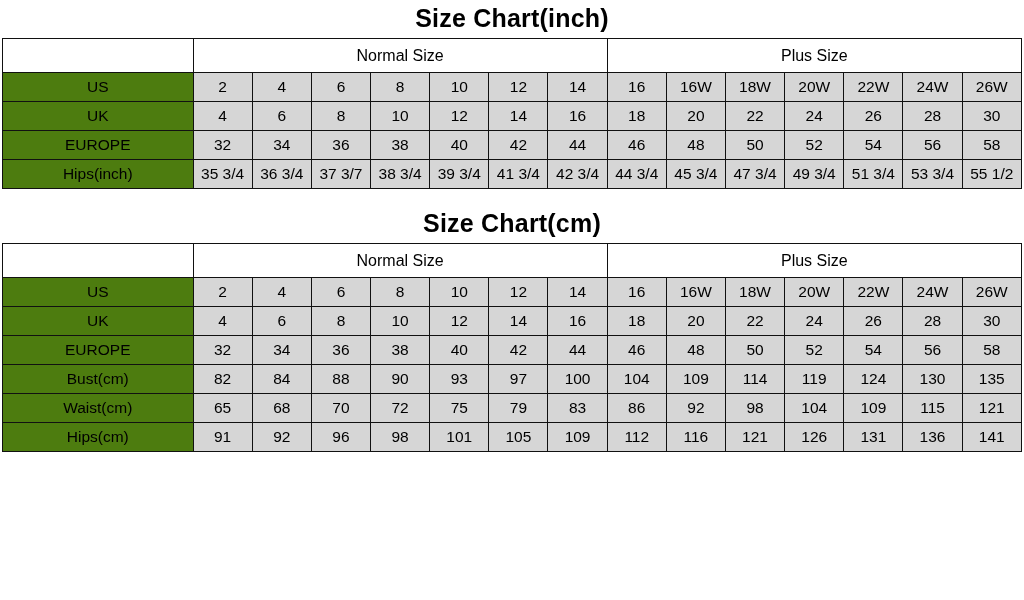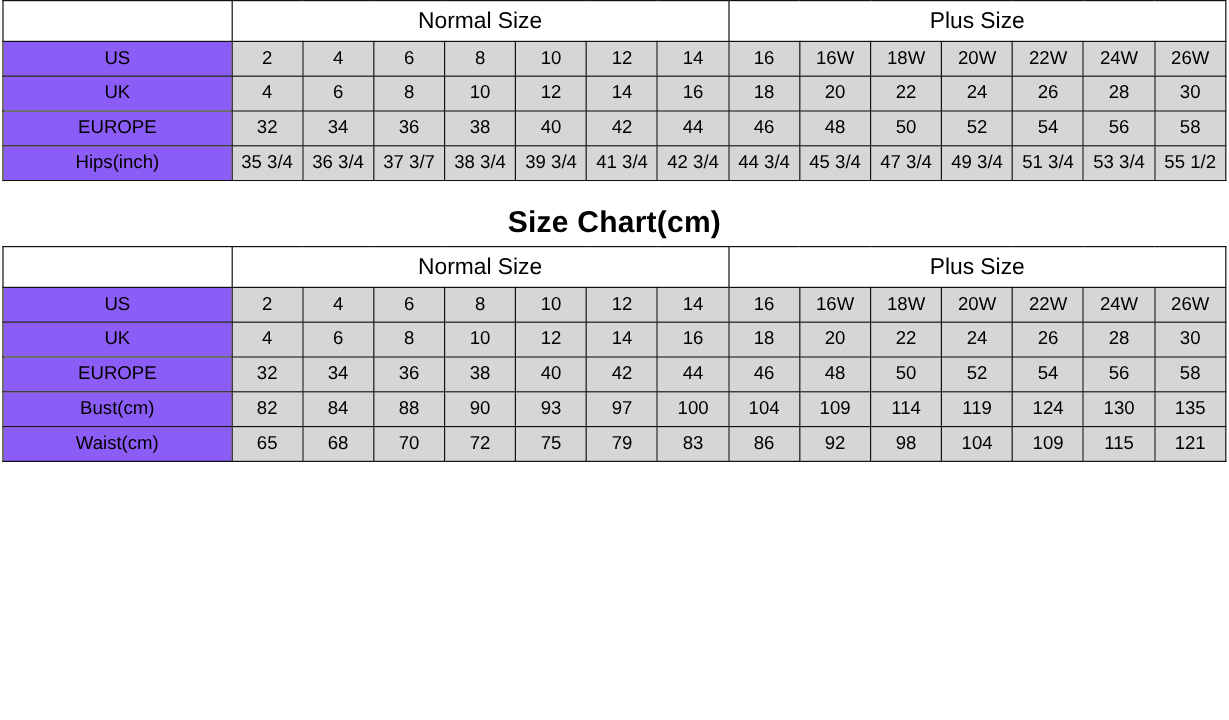--- a/index.html
+++ b/index.html
@@ -40,27 +40,27 @@
     vertical-align: middle;
     font-size: 15.5px;
     font-weight: normal;
     padding: 2px 1px;
     height: 29px;
     box-sizing: border-box;
     white-space: nowrap;
     overflow: hidden;
   }
   table.size-table th.group-head {
-    font-size: 19px;
+    font-size: 16px;
     font-weight: normal;
     background: #ffffff;
     height: 34px;
   }
   td.rowlabel, th.rowlabel {
-    background: #8b5cf6;
+    background: #4d7c0f;
     font-weight: normal;
     font-size: 15.5px;
     text-align: center;
   }
   td.datacell {
     background: #d6d6d6;
   }
   .corner-blank {
     background: #ffffff;
   }
@@ -71,20 +71,21 @@
   
   col.label-col { width: 190px; }
   col.n-col { width: 59px; }
   col.p-col { width: 59px; }
 </style>
 </head>
 <body>
 
 <div id="root">
     <div class="chart-block">
+      <div class="chart-title">Size Chart(inch)</div>
       <table class="size-table">
         <colgroup>
           <col class="label-col">
           <col class="n-col">
           <col class="n-col">
           <col class="n-col">
           <col class="n-col">
           <col class="n-col">
           <col class="n-col">
           <col class="n-col">
@@ -282,16 +283,33 @@
             <td class="datacell">79</td>
             <td class="datacell">83</td>
             <td class="datacell">86</td>
             <td class="datacell">92</td>
             <td class="datacell">98</td>
             <td class="datacell">104</td>
             <td class="datacell">109</td>
             <td class="datacell">115</td>
             <td class="datacell">121</td>
           </tr>
+          <tr>
+            <td class="rowlabel">Hips(cm)</td>
+            <td class="datacell">91</td>
+            <td class="datacell">92</td>
+            <td class="datacell">96</td>
+            <td class="datacell">98</td>
+            <td class="datacell">101</td>
+            <td class="datacell">105</td>
+            <td class="datacell">109</td>
+            <td class="datacell">112</td>
+            <td class="datacell">116</td>
+            <td class="datacell">121</td>
+            <td class="datacell">126</td>
+            <td class="datacell">131</td>
+            <td class="datacell">136</td>
+            <td class="datacell">141</td>
+          </tr>
         </tbody>
       </table>
     </div>
   </div>
 
 </body></html>

